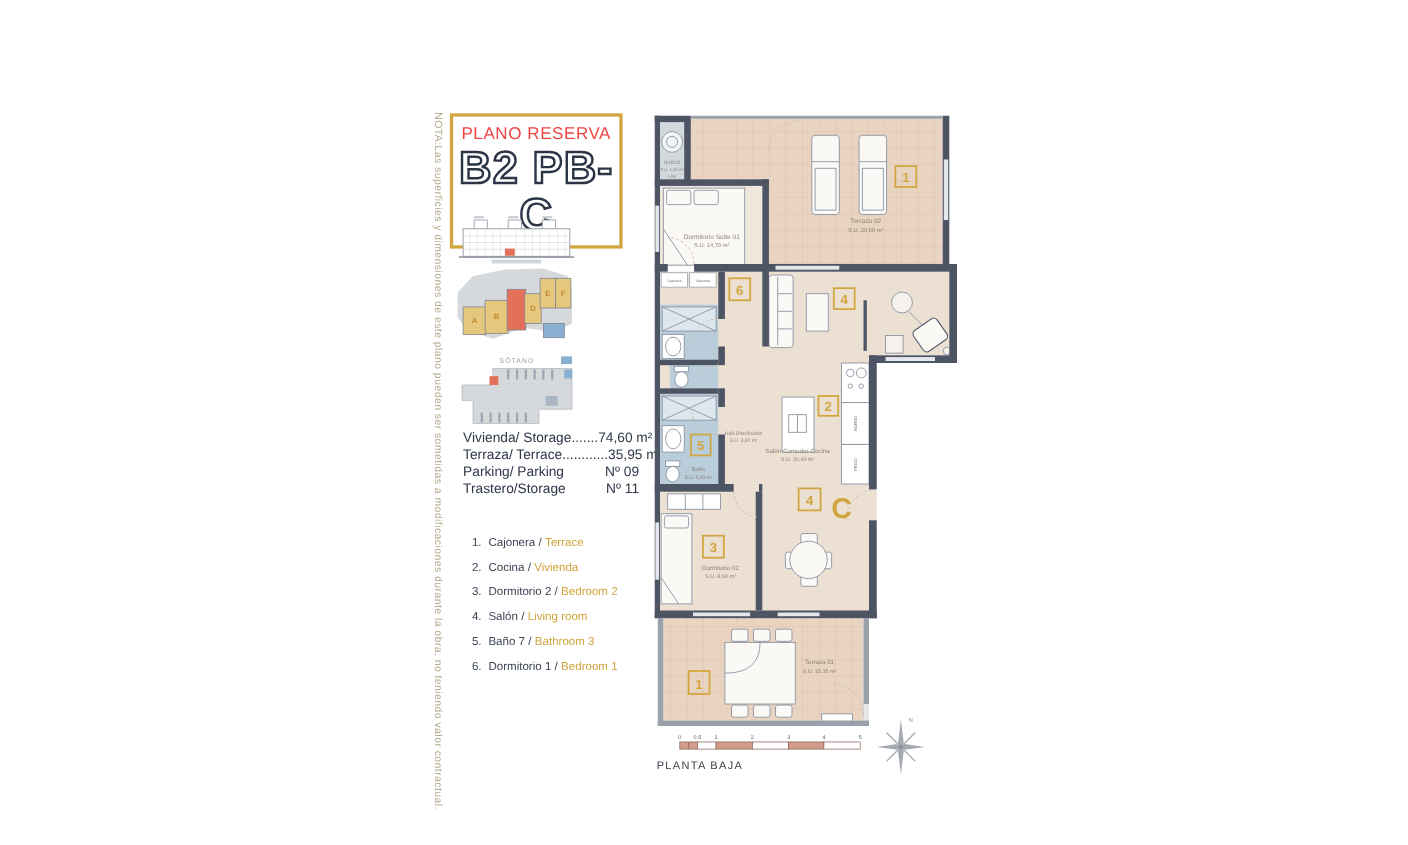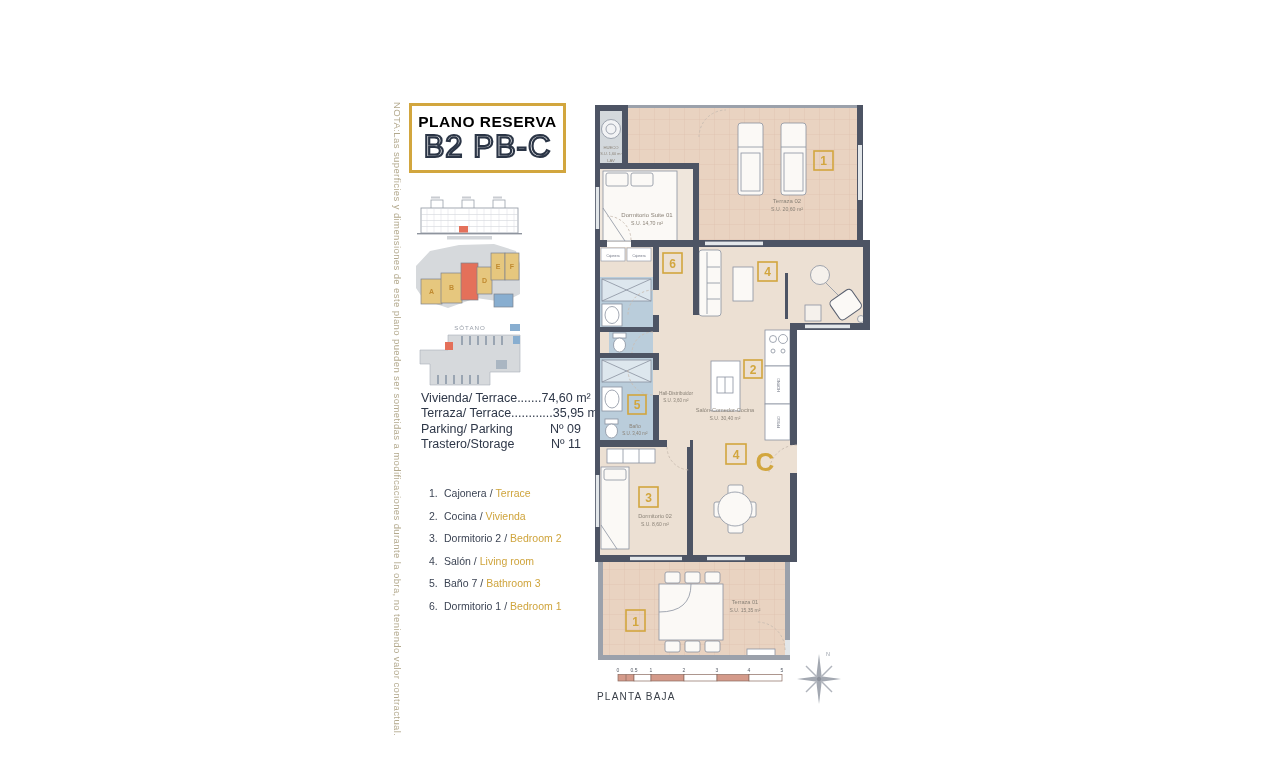--- a/index.html
+++ b/index.html
@@ -15,23 +15,23 @@
     writing-mode:vertical-rl;
     font-size:9.5px;letter-spacing:.4px;color:#b3a98d;white-space:nowrap;
   }
 
   
   #titlebox{
     left:409px;top:103px;width:157px;
     border:3px solid #d2a63e;background:#fff;
     text-align:center;padding:7px 4px 6px 4px;box-sizing:border-box;
   }
-  #title-line1{font-size:15.5px;font-weight:700;color:#000000;letter-spacing:.5px;}
+  #title-line1{font-size:15.5px;font-weight:400;color:#ef4444;letter-spacing:.5px;}
   #title-line2{
-    font-size:31px;font-weight:400;line-height:1.05;letter-spacing:1px;
+    font-size:41px;font-weight:700;line-height:1.05;letter-spacing:1px;
     color:#ffffff;-webkit-text-stroke:2.2px #2b3546;
   }
 
   
   #info{left:421px;top:391px;width:160px;color:#2e3748;font-size:12.5px;line-height:1.22;}
   .info-row{display:flex;white-space:nowrap;}
   .info-val{margin-left:auto;}
 
   
   #legend{left:429px;top:487px;width:160px;font-size:10.5px;color:#3c4454;}
@@ -124,21 +124,21 @@
       <line x1="84" y1="14" x2="84" y2="23"></line>
   </g>
   <rect x="78" y="38" width="11" height="9" fill="#aab6c2"></rect>
   <rect x="27" y="20" width="8" height="8" fill="#e4705a"></rect>
   <rect x="92" y="2" width="10" height="7" fill="#88aed0"></rect>
   <rect x="95" y="14" width="7" height="8" fill="#88aed0"></rect>
 </svg>
 
 <div id="info" class="abs">
   <div class="info-row">
-    <span>Vivienda/ Terrace</span>
+    <span>Vivienda/ Storage</span>
       <span>.......</span>
     <span class="info-val">74,60 m²</span>
   </div>
   <div class="info-row">
     <span>Terraza/ Terrace</span>
       <span>............</span>
     <span class="info-val">35,95 m²</span>
   </div>
   <div class="info-row">
     <span>Parking/ Parking</span>

